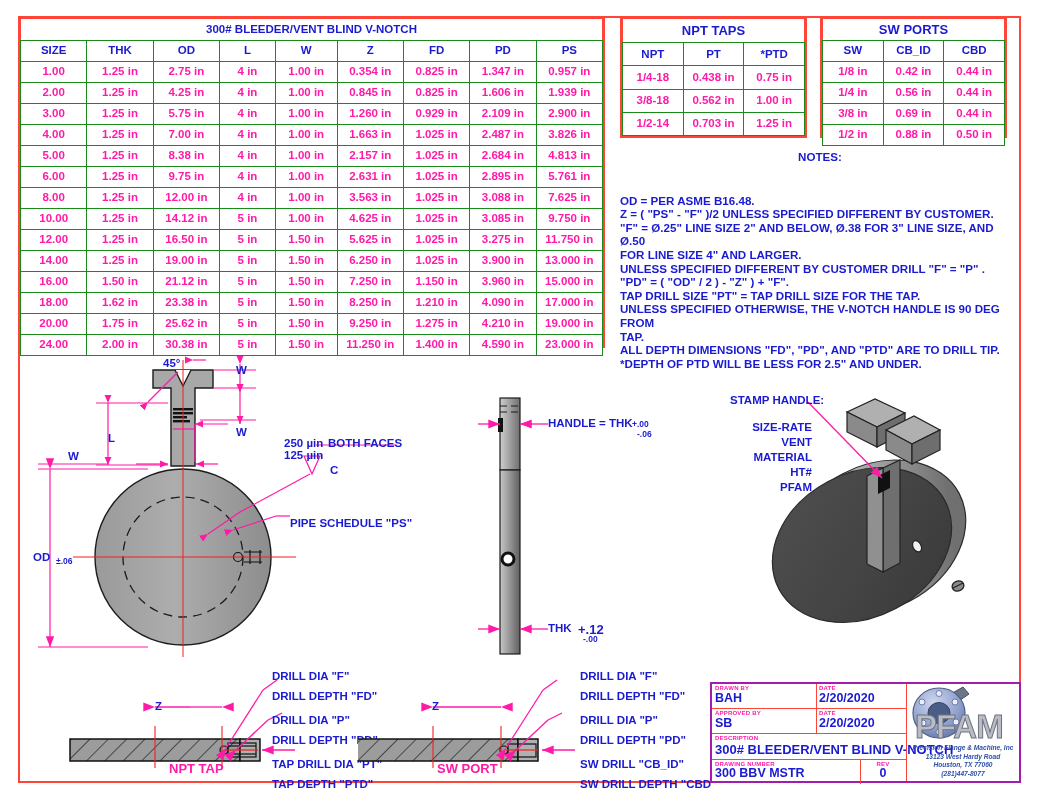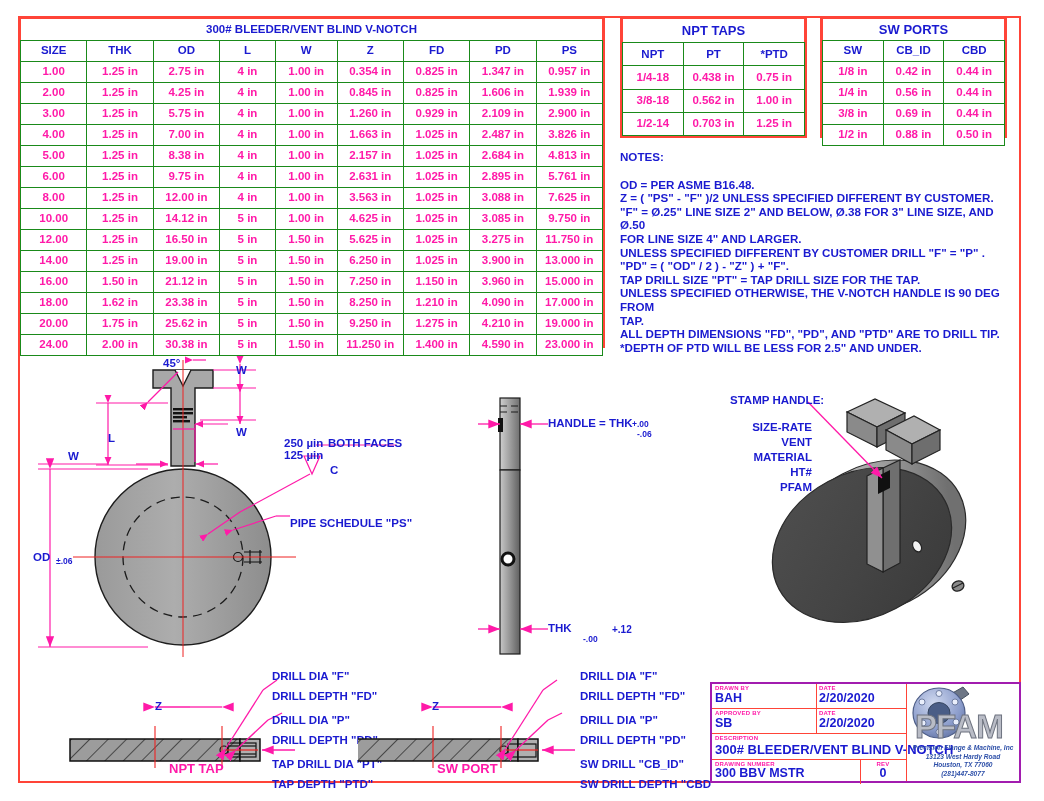--- a/index.html
+++ b/index.html
@@ -34,21 +34,21 @@
   #main-table col.c8{width:11.4%}
 
   
   #npt-table-wrap{left:620px;top:16px;width:187px;height:122px;}
   #sw-table-wrap{left:820px;top:16px;width:187px;height:122px;}
   #npt-table,#sw-table{width:100%;height:100%;padding-left:20px;}
   #npt-table col,#sw-table col{width:33.33%}
 
   
   #notes{position:absolute;left:620px;top:150px;width:400px;color:#1a1ad0;font-size:11.6px;line-height:13.6px;font-weight:bold;}
-  #notes .hdr{margin-bottom:14px;}
+  #notes .hdr{margin-bottom:30px;text-align:center;}
   #notes p{margin:0;}
 
   
   .lbl{position:absolute;color:#1a1ad0;font-size:11.5px;font-weight:bold;white-space:nowrap;line-height:13px;}
   .lbl.mag{color:#ff1aa8;}
 
   
   #titleblock{position:absolute;left:710px;top:682px;width:311px;height:101px;border:2px solid #a21caf;box-sizing:border-box;background:#fff;}
   #tb-left{position:absolute;left:0;top:0;width:194px;height:100%;}
   #tb-right{position:absolute;left:194px;top:0;right:0;height:100%;border-left:1px solid #ff4438;box-sizing:border-box;overflow:hidden;}
@@ -490,21 +490,21 @@
     <g stroke="#ff1aa8" stroke-width="1.3" fill="none">
       <line x1="28" y1="247" x2="50" y2="247" marker-end="url(#ar2)"></line>
       <line x1="92" y1="247" x2="70" y2="247" marker-end="url(#ar2)"></line>
       <line x1="92" y1="247" x2="98" y2="247"></line>
     </g>
   </svg>
   <span class="lbl" style="left:548px;top:417px;">HANDLE = THK</span>
   <span class="lbl" style="left:632px;top:418px;font-size:8.5px;">+.00</span>
   <span class="lbl" style="left:637px;top:428px;font-size:8.5px;">-.06</span>
   <span class="lbl" style="left:548px;top:622px;">THK</span>
-  <span class="lbl" style="left:612px;top:623px;font-size:10px;">+.12</span>
+  <span class="lbl" style="left:578px;top:623px;font-size:13px;">+.12</span>
   <span class="lbl" style="left:583px;top:633px;font-size:8.5px;">-.00</span>
 
   <svg id="iso-view" style="position:absolute;left:700px;top:360px;" width="325" height="300" viewBox="0 0 325 300">
     <defs>
       <linearGradient id="gdiscface" x1="0.1" y1="0" x2="0.9" y2="1">
         <stop offset="0%" stop-color="#4e4e4e"></stop>
           <stop offset="55%" stop-color="#444"></stop>
           <stop offset="100%" stop-color="#3a3a3a"></stop>
       </linearGradient>
       <linearGradient id="gdiscrim" x1="0" y1="0" x2="1" y2="0.3">

